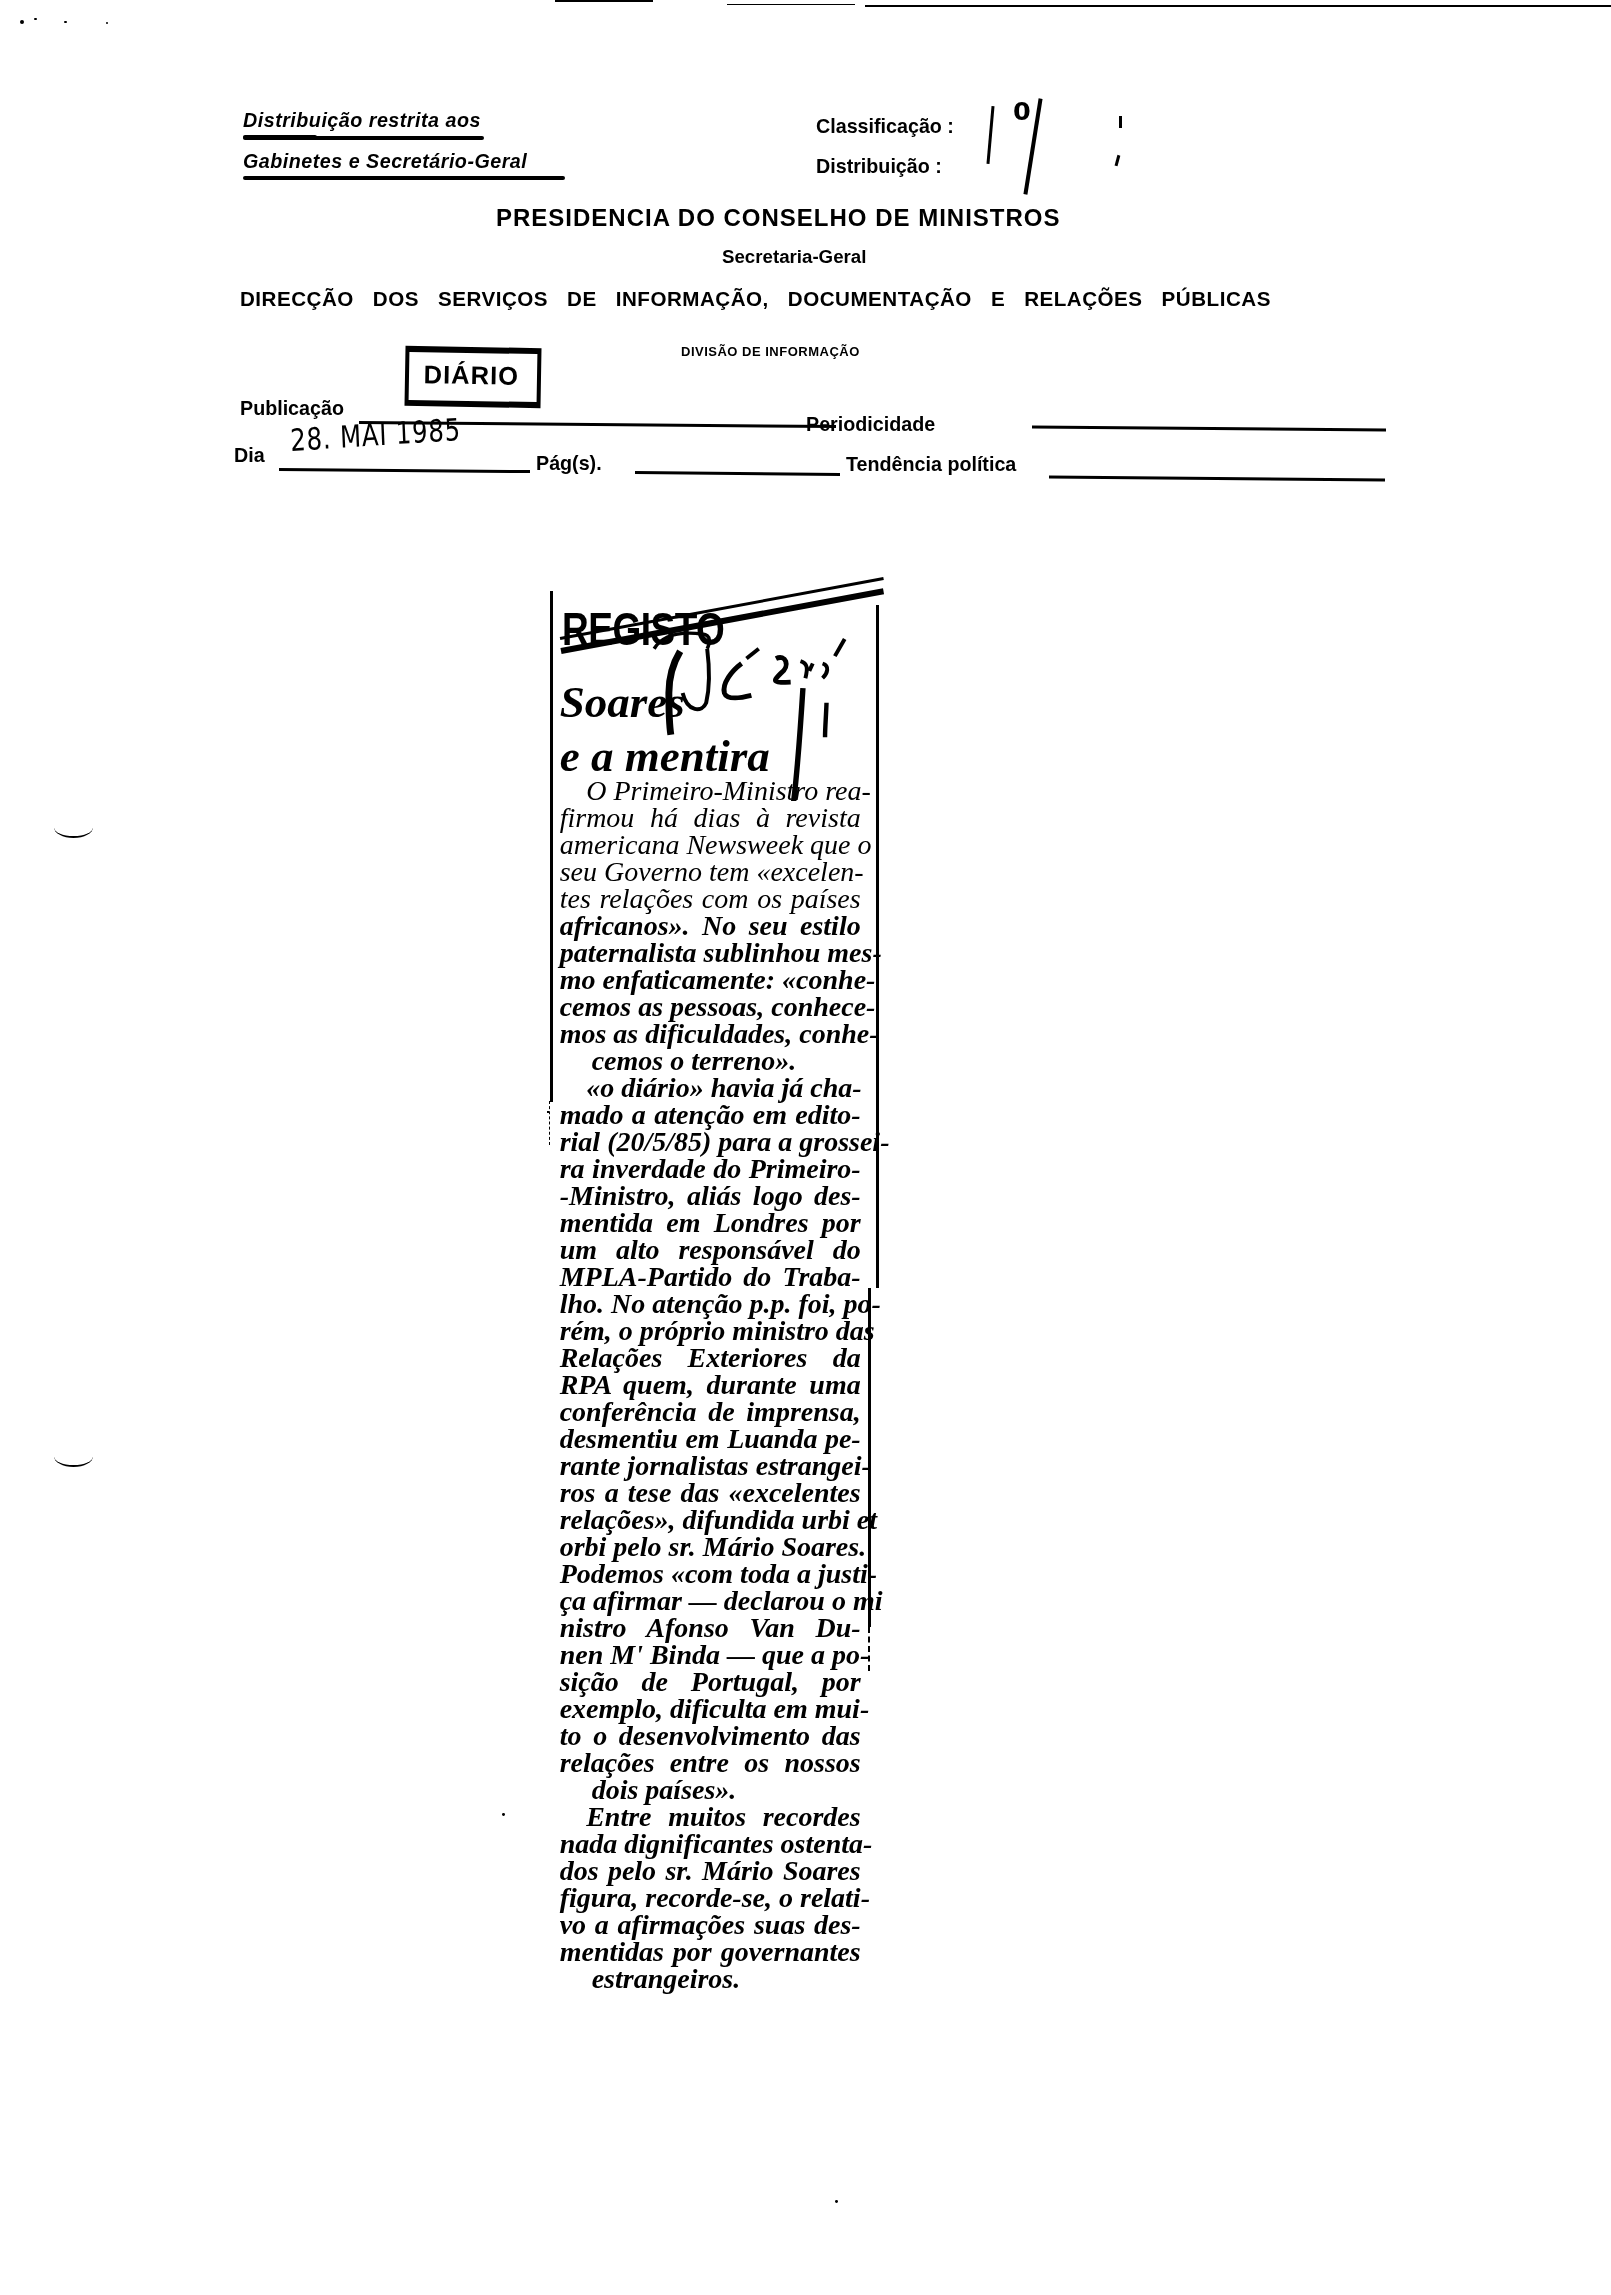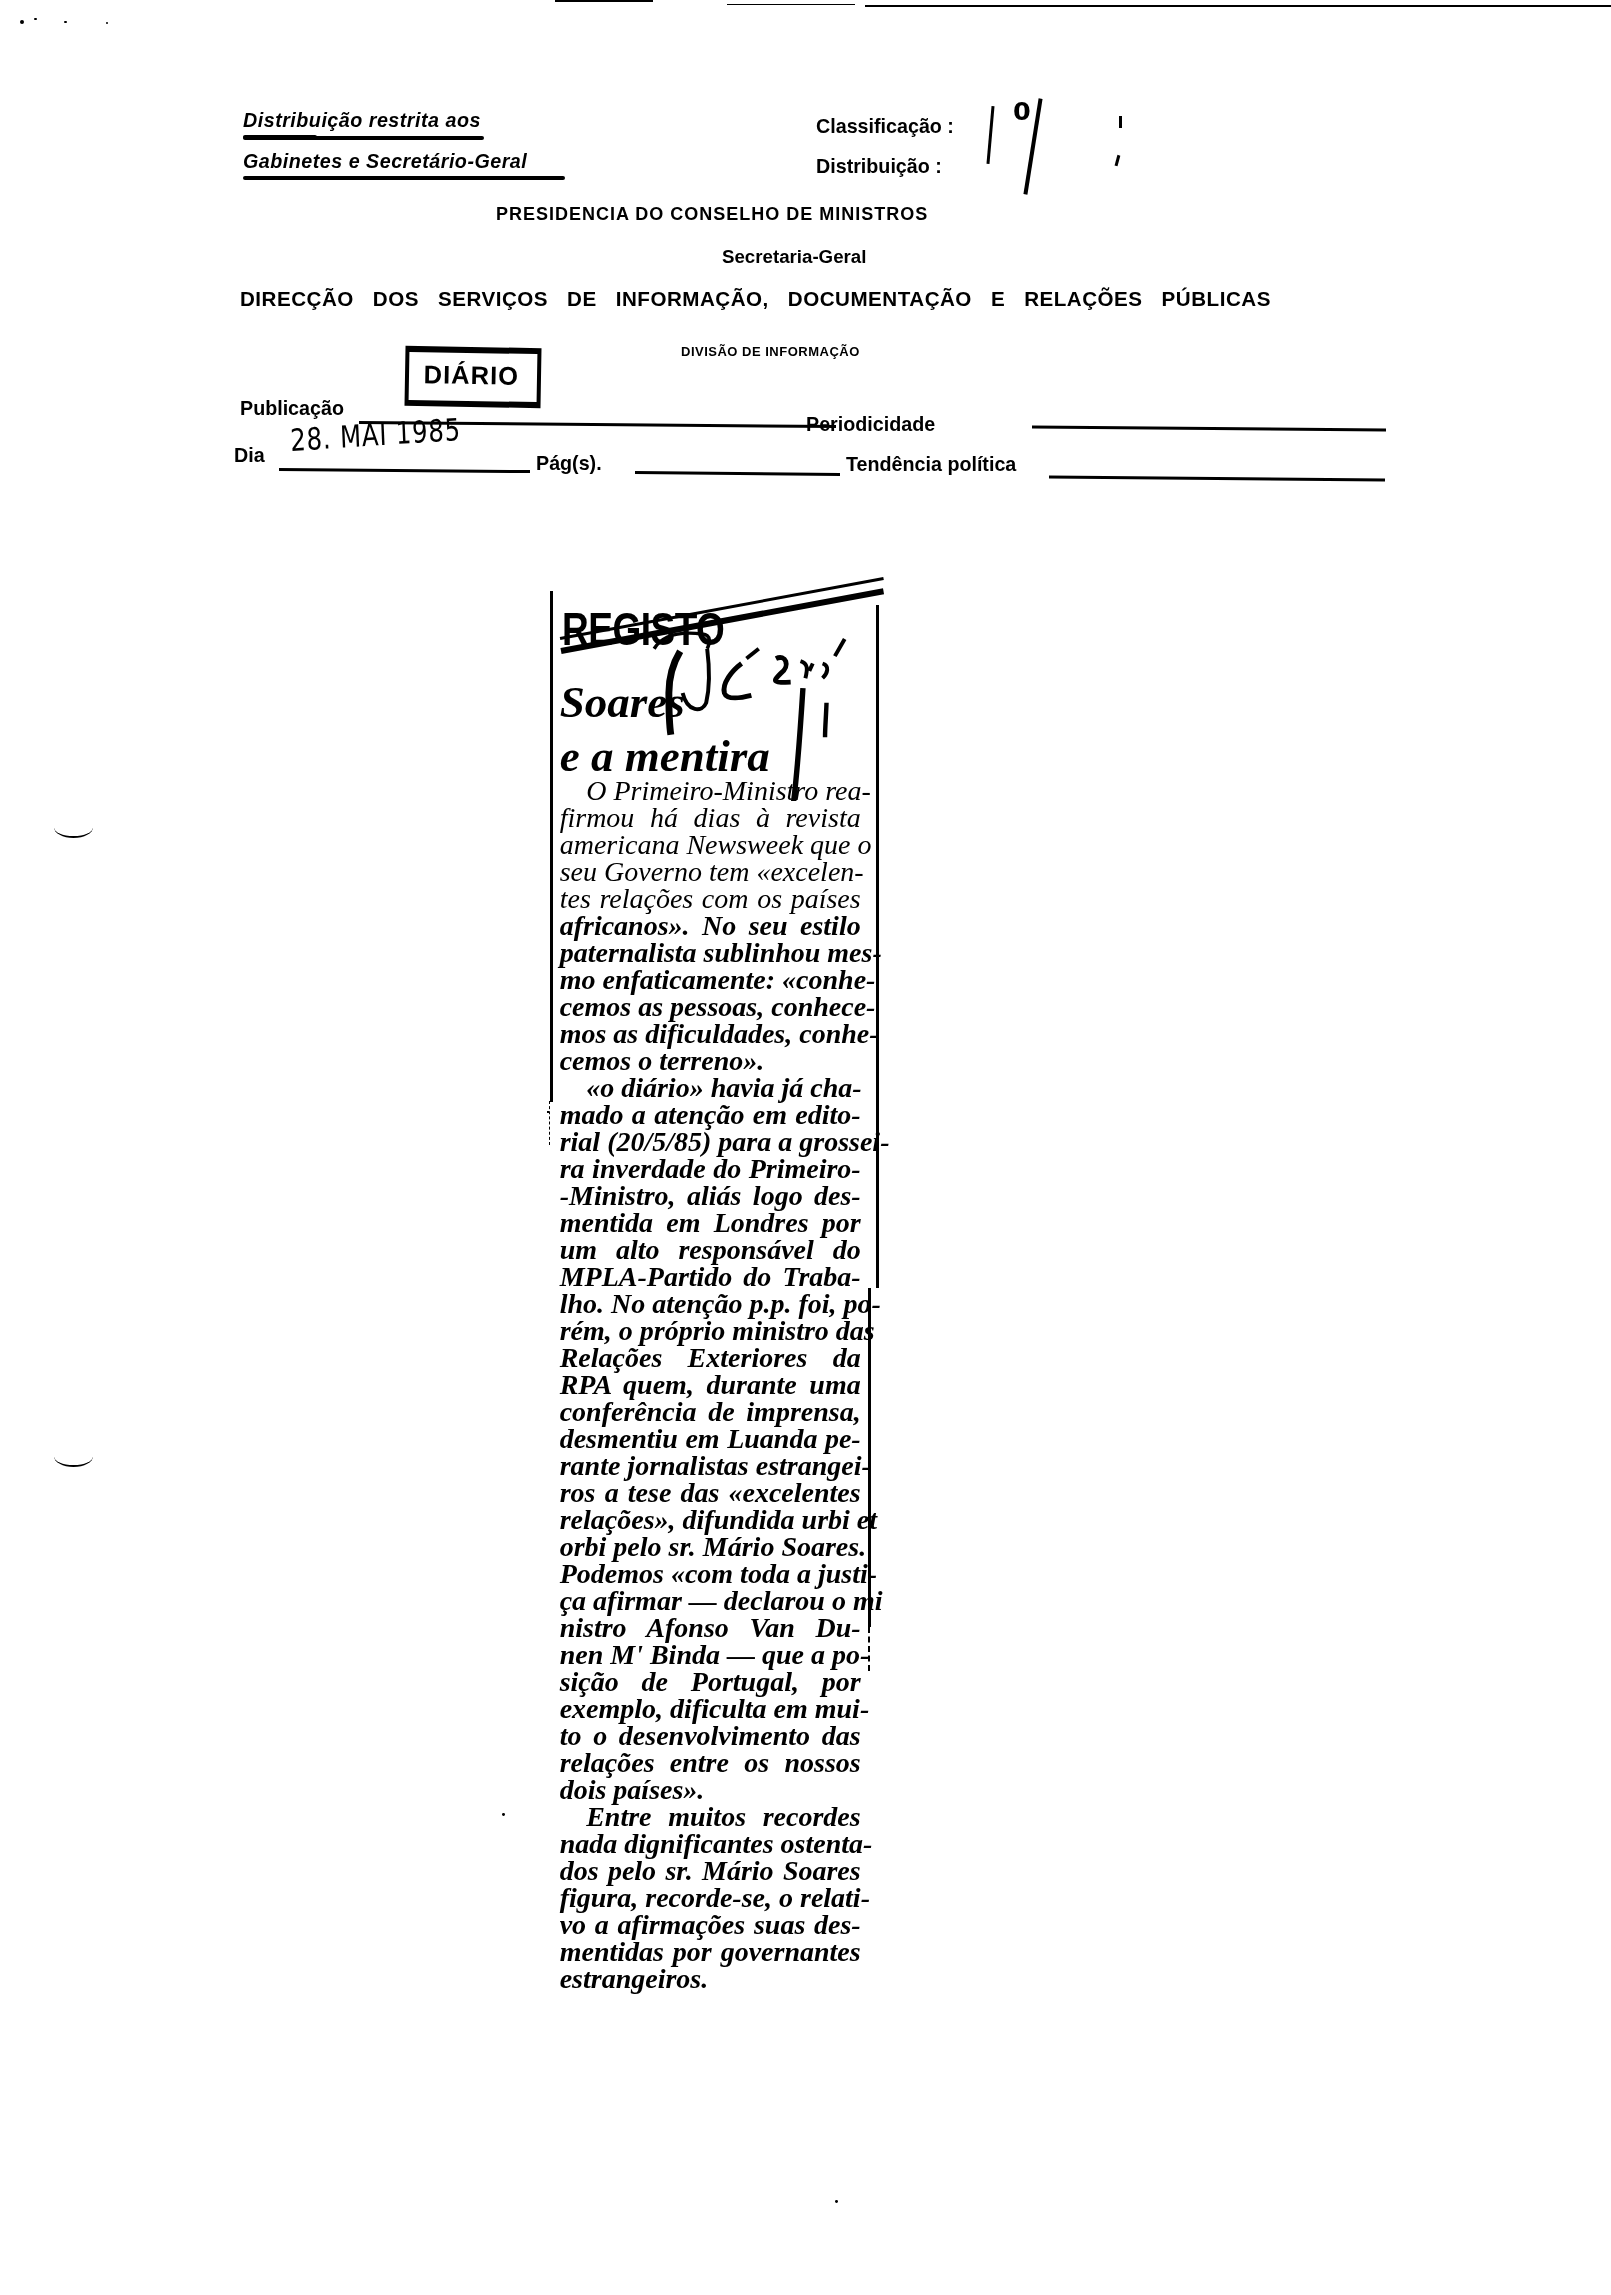--- a/index.html
+++ b/index.html
@@ -2,35 +2,35 @@
 <html style="font-size:7.9px"><head>
 <meta charset="utf-8">
 <style>
   html, body { margin: 0; padding: 0; background: #ffffff; }
   body { width: 1612px; height: 2295px; position: relative; overflow: hidden; color: #000; font-family: "Liberation Sans", sans-serif; }
   .abs { position: absolute; }
   .scanline { position: absolute; height: 1.5px; background: #000; }
   .hdr-italic { font-family: "Liberation Sans", sans-serif; font-style: italic; font-weight: bold; font-size: 19.7px; letter-spacing: 0.5px; }
   .underline-bar { position: absolute; height: 4.4px; background: #000; border-radius: 2px; }
   .label-sm { font-family: "Liberation Sans", sans-serif; font-weight: bold; font-size: 19.7px; }
-  .title-main { font-family: "Liberation Sans", sans-serif; font-weight: bold; font-size: 18px; letter-spacing: 1px; }
+  .title-main { font-family: "Liberation Sans", sans-serif; font-weight: bold; font-size: 24px; letter-spacing: 1px; }
   .dir-line { font-family: "Liberation Sans", sans-serif; font-weight: bold; font-size: 20.6px; word-spacing: 12.8px; letter-spacing: 0.5px; }
   .fill-line { position: absolute; height: 2.9px; background: #000; }
   .handwrite { font-family: "DejaVu Sans", sans-serif; font-weight: normal; }
   .stamp-box { position: absolute; border: 4.9px solid #000; border-top-width: 6.9px; border-bottom-width: 6.9px; background: #fff; }
   .stamp-text { font-family: "Liberation Sans", sans-serif; font-weight: bold; font-size: 25.5px; letter-spacing: 1px; }
   .clip { position: absolute; }
   .clip-rule-left { position: absolute; width: 2.9px; background: #000; }
   .clip-rule-right { position: absolute; width: 2.9px; background: #000; }
   .masthead { font-family: "Liberation Sans", sans-serif; font-weight: bold; font-size: 37px; letter-spacing: -0.5px; transform: scaleY(1.25); transform-origin: left bottom; }
   .headline { font-family: "Liberation Serif", serif; font-style: italic; font-weight: bold; font-size: 45px; line-height: 49px; }
   .article { font-family: "Liberation Serif", serif; font-style: italic; font-size: 28px; line-height: 27px; text-align: justify; }
   .article p { margin: 0; }
   .article .line { display: block; white-space: nowrap; text-align-last: justify; text-align: justify; }
-  .article .line.last { text-align-last: left; }
+  .article .line.last { text-align-last: left; margin-left: 32px; }
   .article .indent { padding-left: 26.5px; }
   .bold { font-weight: bold; }
   .footer-mod { font-family: "Liberation Sans", sans-serif; font-weight: bold; font-size: 14.7px; letter-spacing: 1px; }
   .speck { position: absolute; background: #000; border-radius: 50%; }
 </style>
 </head>
 <body>
 
 <div class="scanline" style="left:555px; top:0; width:98px; height:1.5px;"></div>
 <div class="scanline" style="left:727px; top:3.9px; width:128px; height:1.5px;"></div>

